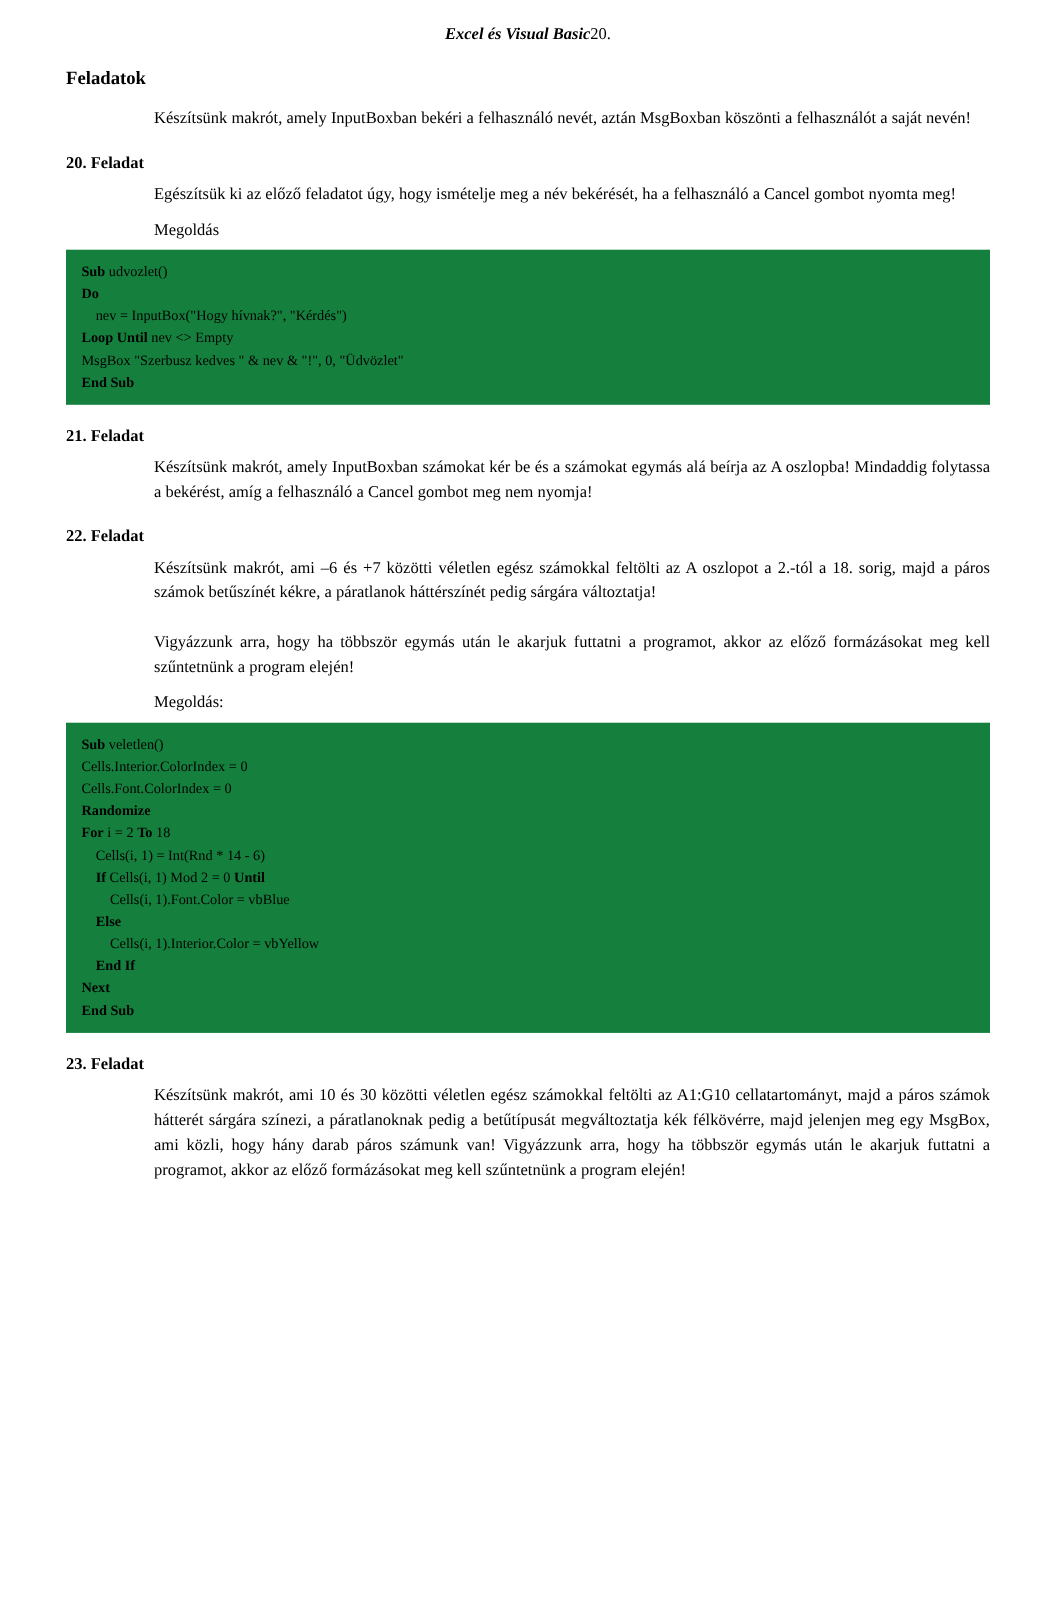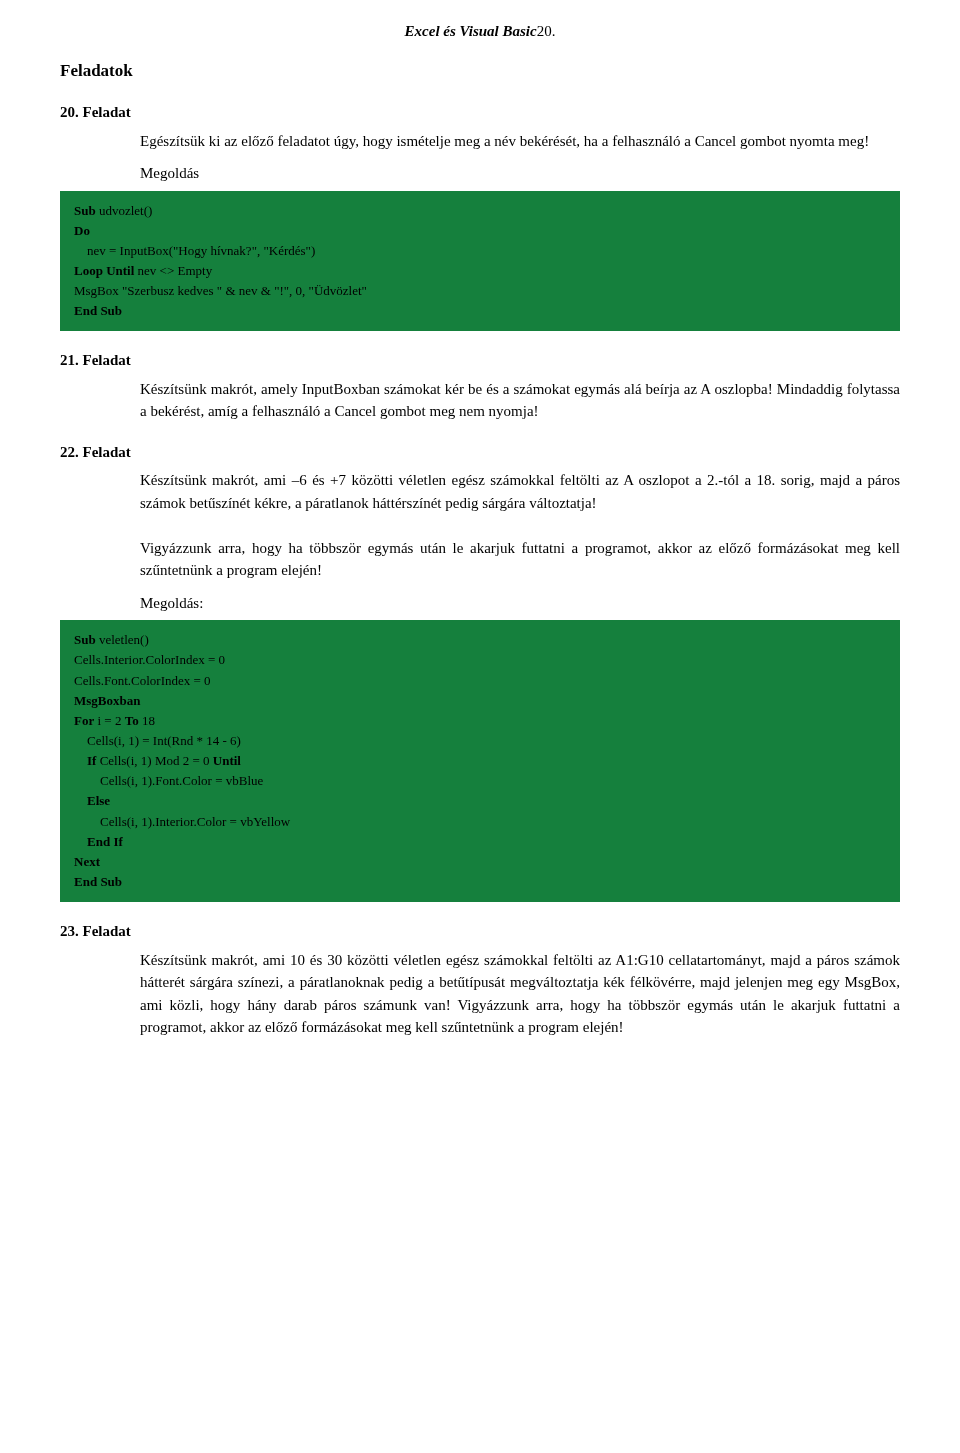--- a/index.html
+++ b/index.html
@@ -85,20 +85,23 @@
 <body>
 
 <div class="page-header">
   <span class="header-title">Excel és Visual Basic</span>
   <span class="header-page">20.</span>
 </div>
 
 <div class="section-title">Feladatok</div>
 
 <div class="feladat-block">
+  <div class="feladat-text">
+    <p>Készítsünk makrót, amely InputBoxban bekéri a felhasználó nevét, aztán MsgBoxban köszönti a felhasználót a saját nevén!</p>
+  </div>
 </div>
 
 <div class="feladat-block">
   <div class="feladat-num">20. Feladat</div>
   <div class="feladat-text">
     <p>Egészítsük ki az előző feladatot úgy, hogy ismételje meg a név bekérését, ha a felhasználó a Cancel gombot nyomta meg!</p>
   </div>
   <div class="megoldas-label">Megoldás</div>
   <div class="code-block"><span class="kw">Sub</span> udvozlet()
 <span class="kw">Do</span>
@@ -119,21 +122,21 @@
   <div class="feladat-num">22. Feladat</div>
   <div class="feladat-text">
     <p><span>Készítsünk makrót, ami –6 és +7 közötti véletlen egész számokkal feltölti az A oszlopot a 2.-tól a 18. sorig, majd a páros számok betűszínét kékre, a páratlanok háttérszínét pedig sárgára változtatja!</span></p>
     <br>
     <p>Vigyázzunk arra, hogy ha többször egymás után le akarjuk futtatni a programot, akkor az előző formázásokat meg kell szűntetnünk a program elején!</p>
   </div>
   <div class="megoldas-label">Megoldás:</div>
   <div class="code-block"><span class="kw">Sub</span> veletlen()
 Cells.Interior.ColorIndex = 0
 Cells.Font.ColorIndex = 0
-<span class="kw">MsgBoxban</span>
+<span class="kw">Randomize</span>
 <span class="kw">For</span> i = 2 <span class="kw">To</span> 18
     Cells(i, 1) = Int(Rnd * 14 - 6)
     <span class="kw">If</span> Cells(i, 1) Mod 2 = 0 <span class="kw">Until</span>
         Cells(i, 1).Font.Color = vbBlue
     <span class="kw">Else</span>
         Cells(i, 1).Interior.Color = vbYellow
     <span class="kw">End If</span>
 <span class="kw">Next</span>
 <span class="kw">End Sub</span></div>
 </div>

